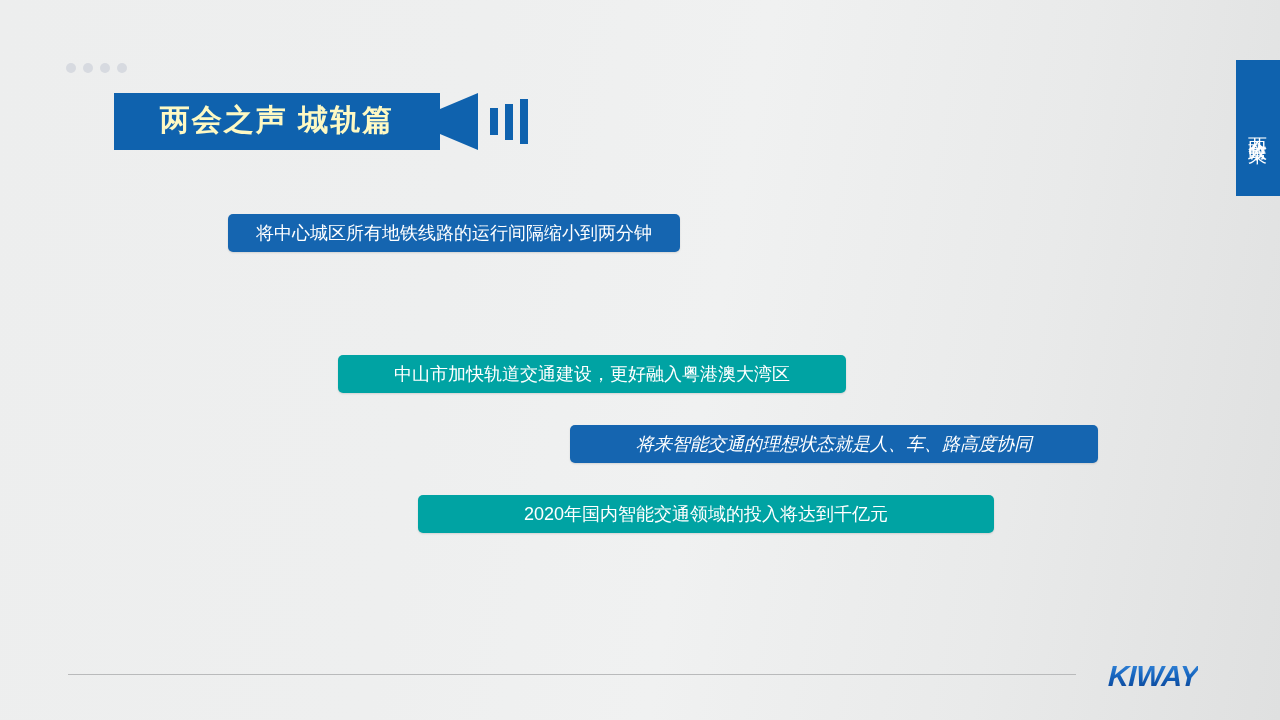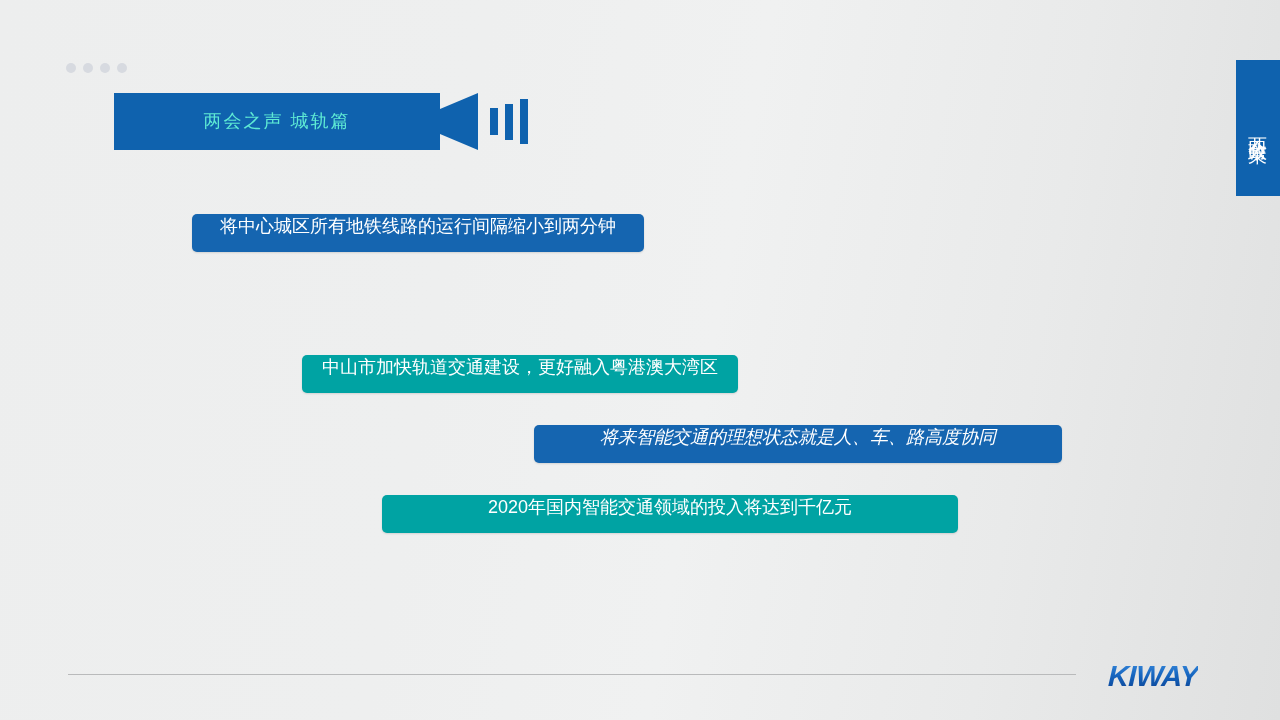--- a/index.html
+++ b/index.html
@@ -48,25 +48,25 @@
   }
   .title-bar {
     background: #0f62ae;
     width: 326px;
     display: flex;
     align-items: center;
     justify-content: center;
     padding-bottom: 2px;
   }
   .title-bar .label {
-    color: #5eead4;
-    font-size: 18px;
+    color: #fef9c3;
+    font-size: 30px;
     letter-spacing: 2px;
     white-space: nowrap;
-    font-weight: 400;
+    font-weight: 700;
   }
   
   .cone {
     width: 38px;
     height: 57px;
     background: #0f62ae;
     clip-path: polygon(100% 0%, 100% 100%, 0% 72%, 0% 28%);
   }
   
   .sound-bars {
@@ -110,26 +110,28 @@
     left: 0;
     top: 0;
     width: 1280px;
     height: 720px;
   }
   .bar {
     position: absolute;
     height: 38px;
     border-radius: 5px;
     display: flex;
+    align-items: center;
     justify-content: center;
     padding: 0 18px;
     color: #ffffff;
     font-size: 18px;
     white-space: nowrap;
     box-shadow: 0 1px 2px rgba(0,0,0,0.12);
+    margin-left: 36px;
   }
   .bar.blue  { background: #1565b0; }
   .bar.gray  { background: #7f7f7f; }
   .bar.teal  { background: #00a3a3; }
 
   
   .footer-rule {
     position: absolute;
     left: 68px;
     top: 674px;
@@ -173,21 +175,21 @@
       <i></i>
     </div>
 </div>
 
 <div class="side-tab">两会政策</div>
 
 <div class="bars" id="bars">
     <div class="bar blue" style="left: 192px; top: 214px; width: 452px;">
       <span>将中心城区所有地铁线路的运行间隔缩小到两分钟</span>
     </div>
-    <div class="bar teal" style="left: 302px; top: 355px; width: 436px;">
+    <div class="bar teal" style="left: 302px; top: 355px; width: 508px;">
       <span>中山市加快轨道交通建设，更好融入粤港澳大湾区</span>
     </div>
     <div class="bar blue" style="left: 534px; top: 425px; width: 528px; font-style: italic;">
       <span>将来智能交通的理想状态就是人、车、路高度协同</span>
     </div>
     <div class="bar teal" style="left: 382px; top: 495px; width: 576px;">
       <span>2020年国内智能交通领域的投入将达到千亿元</span>
     </div>
   </div>
 

